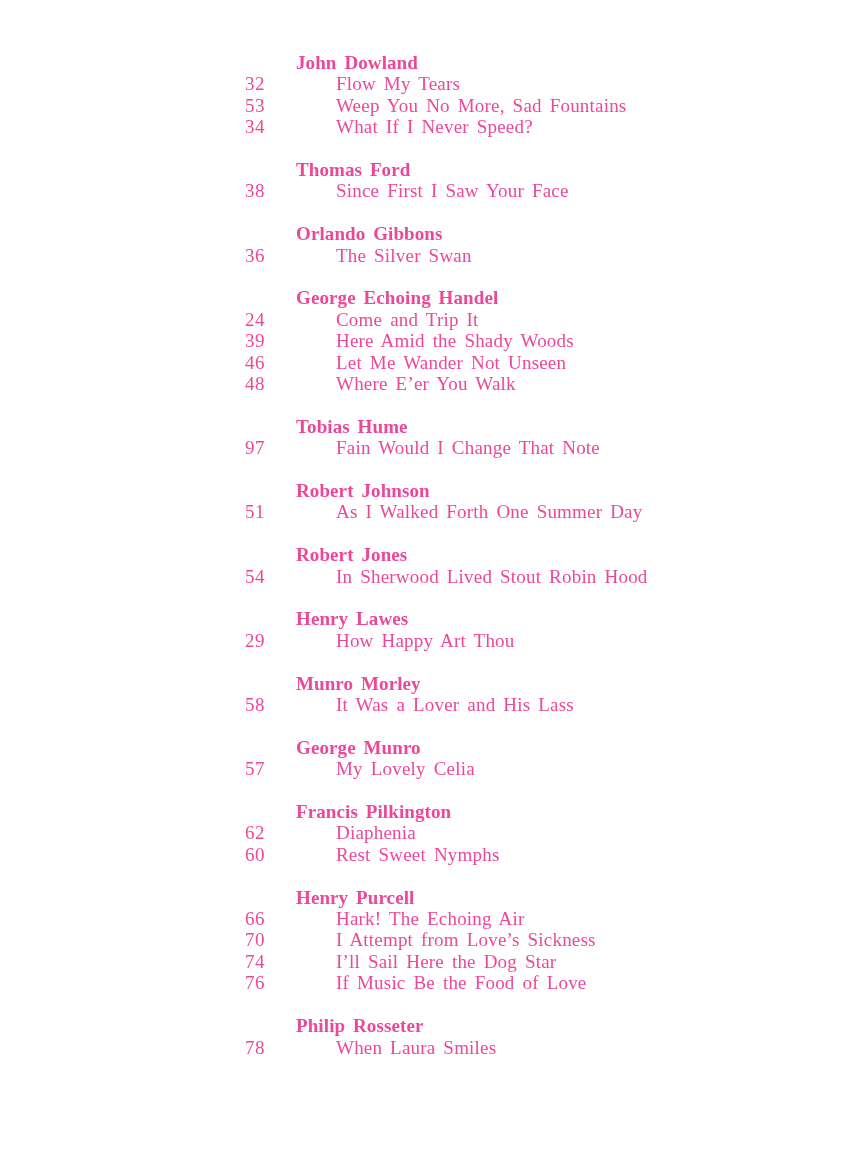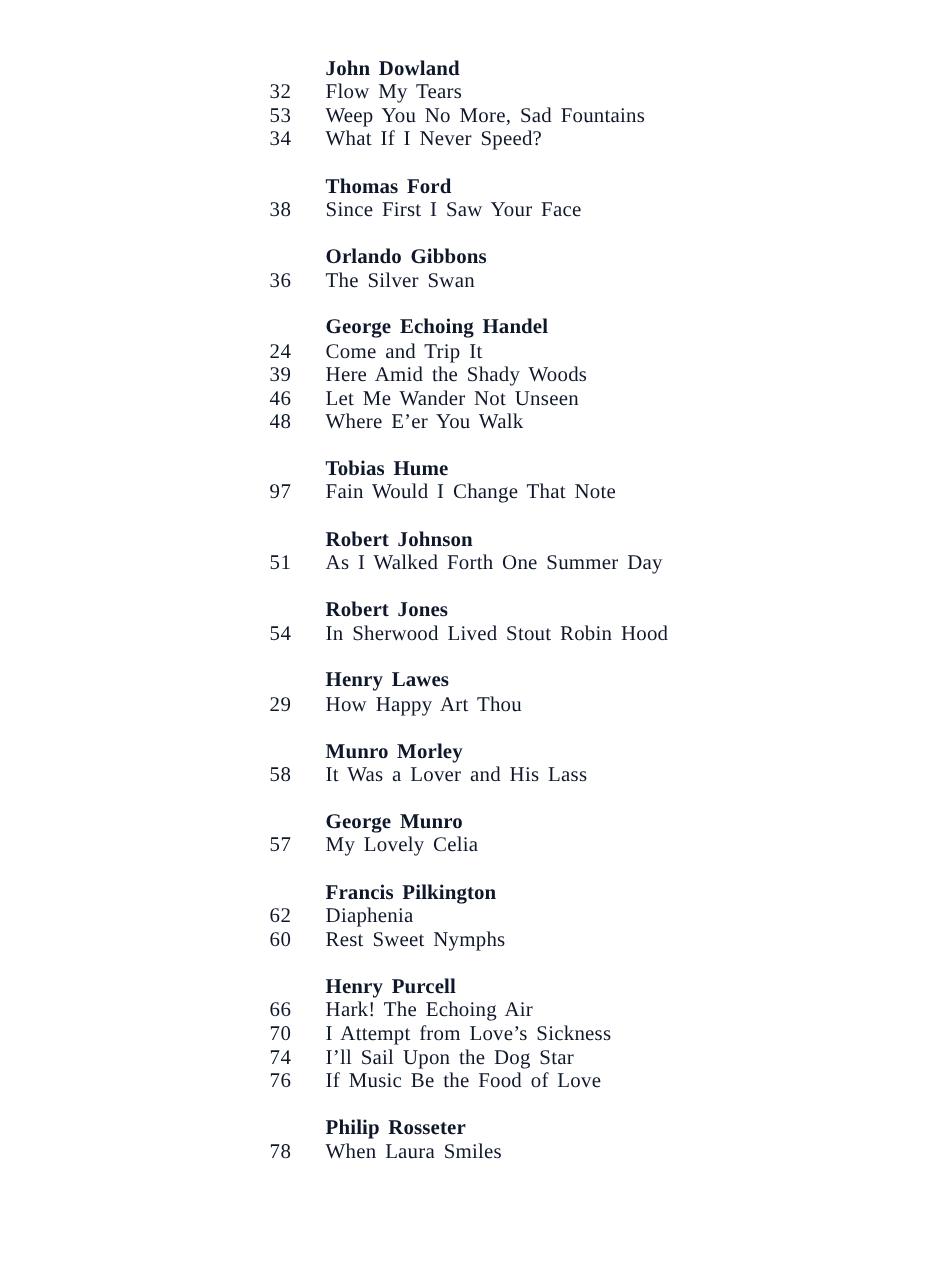--- a/index.html
+++ b/index.html
@@ -7,21 +7,21 @@
     padding: 0;
     background: #ffffff;
   }
   .page {
     position: relative;
     width: 864px;
     height: 1152px;
     background: #ffffff;
     overflow: hidden;
     font-family: "Liberation Serif", "DejaVu Serif", serif;
-    color: #0f172a;
+    color: #ec4899;
   }
   .toc {
     position: absolute;
     left: 245px;
     top: 52px;
     width: 560px;
   }
   .section + .section {
     margin-top: 21.4px;
   }
@@ -37,20 +37,21 @@
   .num {
     flex: 0 0 51px;
     letter-spacing: 0.5px;
   }
   .composer {
     font-weight: bold;
     letter-spacing: 0.1px;
   }
   .title {
     font-weight: normal;
+    margin-left: 40px;
   }
 </style>
 </head>
 <body>
 
 <div class="page">
   <div class="toc" id="toc-root">
       <div class="section">
         <div class="row heading-row">
           <span class="num"></span>
@@ -193,21 +194,21 @@
         <div class="row entry-row">
           <span class="num">66</span>
           <span class="title">Hark! The Echoing Air</span>
         </div>
         <div class="row entry-row">
           <span class="num">70</span>
           <span class="title">I Attempt from Love’s Sickness</span>
         </div>
         <div class="row entry-row">
           <span class="num">74</span>
-          <span class="title">I’ll Sail Upon the Dog Star</span>
+          <span class="title">I’ll Sail Here the Dog Star</span>
         </div>
         <div class="row entry-row">
           <span class="num">76</span>
           <span class="title">If Music Be the Food of Love</span>
         </div>
       </div>
       <div class="section">
         <div class="row heading-row">
           <span class="num"></span>
           <span class="composer">Philip Rosseter</span>

